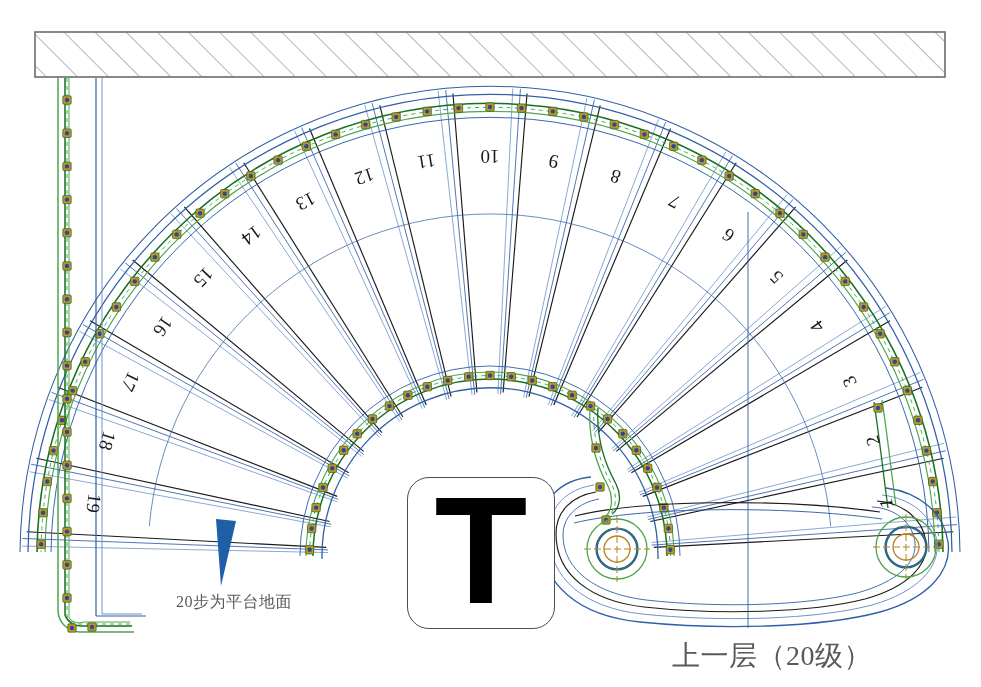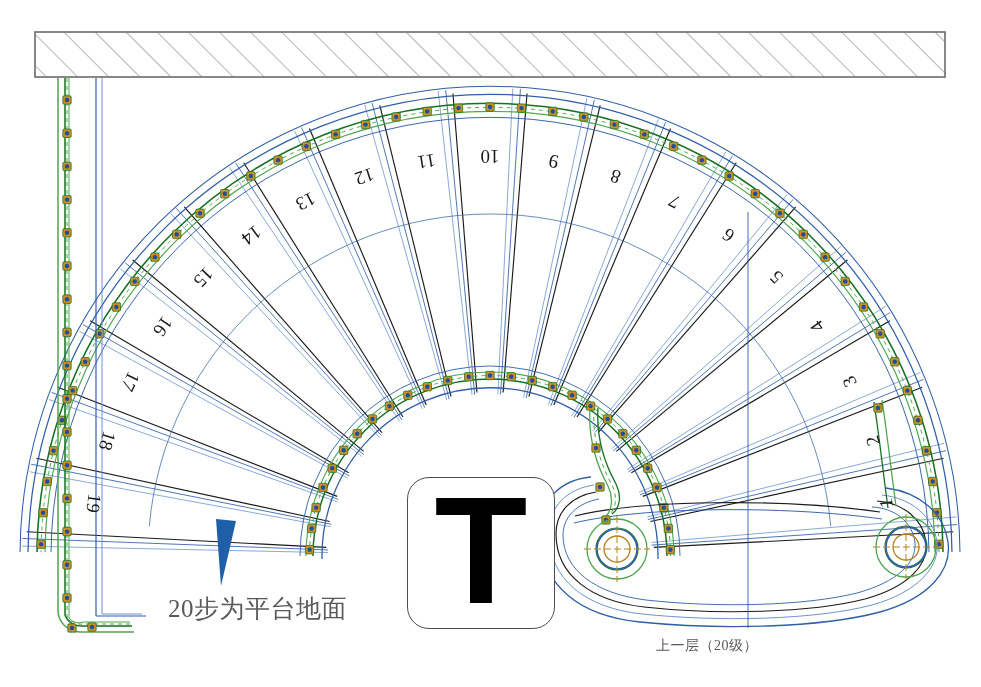--- a/index.html
+++ b/index.html
@@ -4,22 +4,22 @@
 <style>
   html,body{margin:0;padding:0;background:#ffffff;}
   body{width:981px;height:687px;overflow:hidden;
        font-family:"Liberation Serif",serif;}
   #stage{position:relative;width:981px;height:687px;background:#fff;}
   svg.layer{position:absolute;left:0;top:0;width:981px;height:687px;overflow:visible;}
   .txt-label{
       position:absolute;color:#595959;white-space:nowrap;
       font-family:"Liberation Serif",serif;
   }
-  #note-platform{left:168px;top:592px;font-size:25px;letter-spacing:.5px;text-align:center;}
-  #note-upper{left:656px;top:637px;font-size:14px;letter-spacing:.5px;}
+  #note-platform{left:176px;top:592px;font-size:16px;letter-spacing:.5px;text-align:center;}
+  #note-upper{left:672px;top:637px;font-size:28px;letter-spacing:.5px;}
   .tbox{
      position:absolute;left:407px;top:477px;width:148px;height:152px;
      background:#ffffff;border:1.3px solid #4d4d4d;border-radius:22px;
      box-sizing:border-box;z-index:40;
   }
   .tglyph{
      position:absolute;left:0;top:0;width:100%;height:100%;
      display:flex;align-items:center;justify-content:center;
      font-family:"Liberation Sans",sans-serif;font-weight:bold;
      font-size:152px;line-height:1;color:#000;

